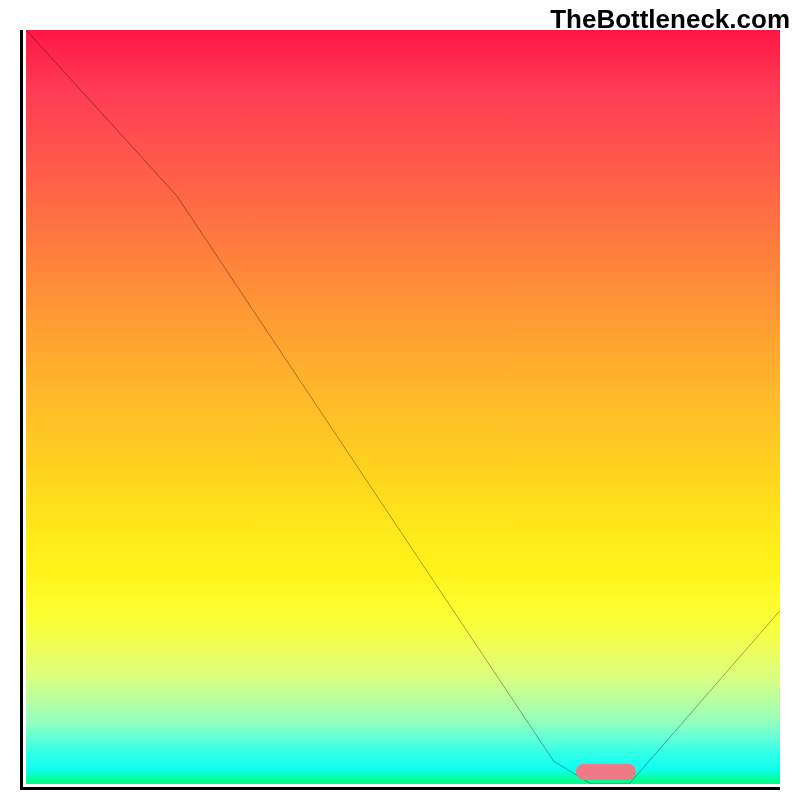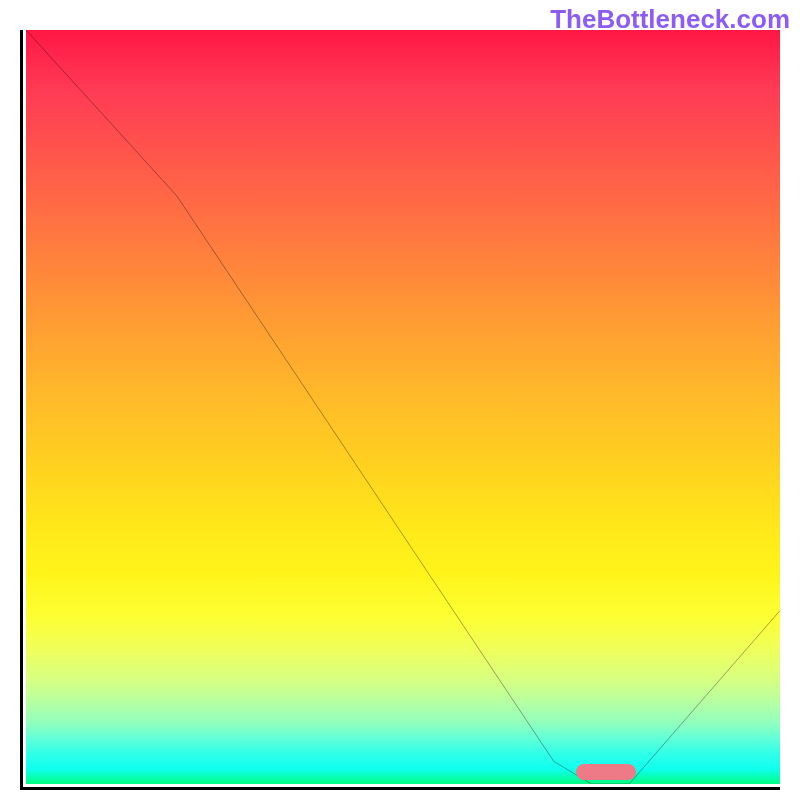--- a/index.html
+++ b/index.html
@@ -14,21 +14,21 @@
     position: relative;
     width: 800px;
     height: 800px;
   }
   .watermark {
     position: absolute;
     top: 4px;
     right: 10px;
     font-size: 26px;
     font-weight: bold;
-    color: #8b5cf6;
+    color: #000000;
     z-index: 10;
   }
   .plot-area {
     position: absolute;
     left: 20px;
     top: 30px;
     width: 760px;
     height: 760px;
     border-left: 3px solid #000;
     border-bottom: 3px solid #000;

